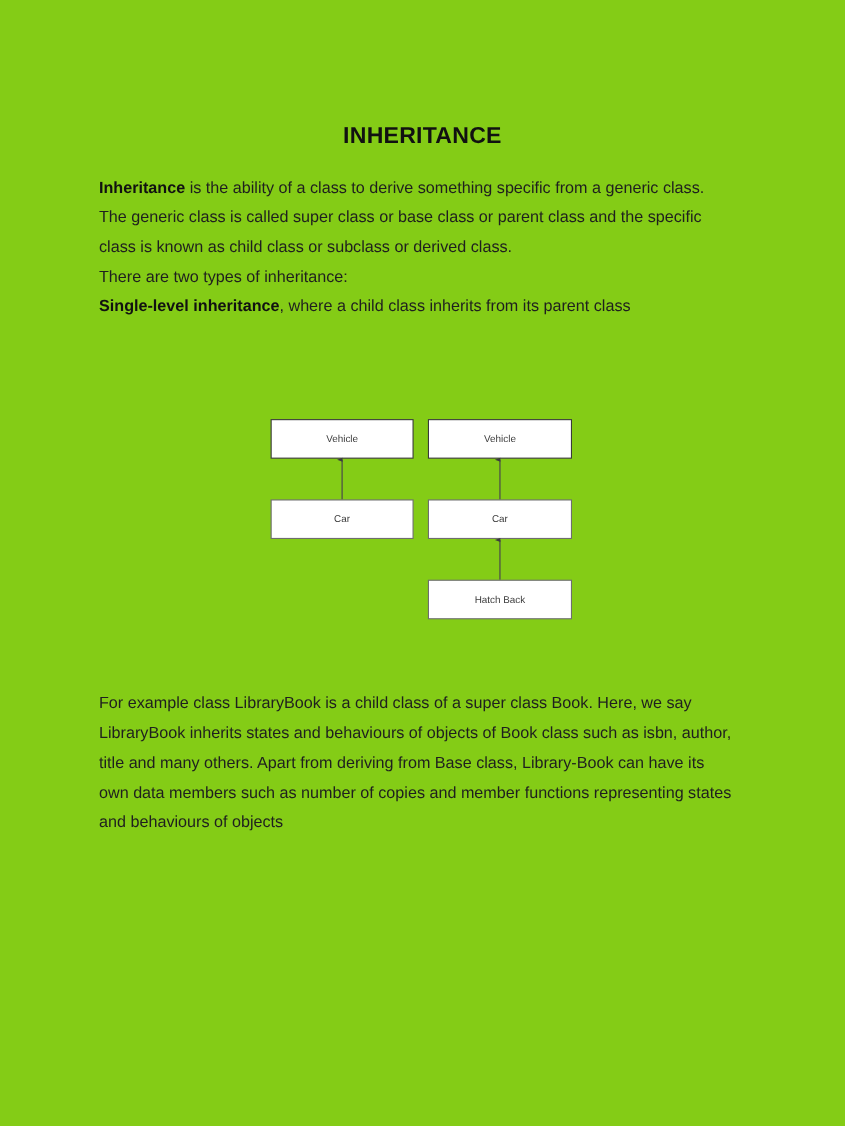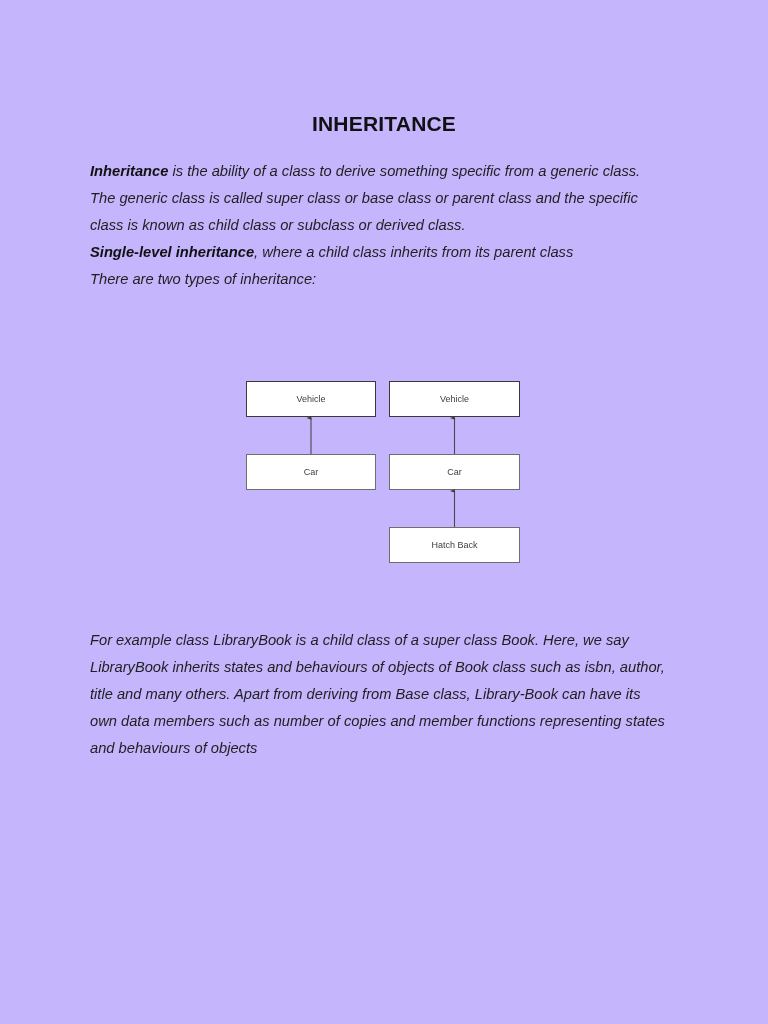--- a/index.html
+++ b/index.html
@@ -12,21 +12,21 @@
     height: 1024px;
     position: relative;
     font-family: "Liberation Sans", sans-serif;
     color: #1a1a1a;
     overflow: hidden;
   }
 
   .page {
     position: absolute;
     inset: 0;
-    background: #c4b5fd;
+    background: #84cc16;
   }
 
   
   .doc-title {
     position: absolute;
     left: 0;
     right: 0;
     top: 98px;
     text-align: center;
     font-size: 21px;
@@ -43,21 +43,20 @@
   }
   .block-top { top: 158px; }
   .block-bottom { top: 627px; }
 
   .para {
     font-size: 14.7px;
     line-height: 27px;
     color: #1f1f1f;
     margin: 0;
     text-align: left;
-    font-style: italic;
   }
   .para b {
     font-weight: 700;
     color: #111111;
   }
 
   
   .diagram {
     position: absolute;
     left: 240px;
@@ -94,22 +93,22 @@
 </style>
 </head>
 <body>
 
 <div class="page">
 
   <h1 class="doc-title">INHERITANCE</h1>
 
   <div class="body-block block-top">
     <p class="para"><b>Inheritance</b><span> is the ability of a class to derive something specific from a generic class. The generic class is called super class or base class or parent class and the specific class is known as child class or subclass or derived class.</span></p>
+    <p class="para"><span>There are two types of inheritance:</span></p>
     <p class="para"><b>Single-level inheritance</b><span>, where a child class inherits from its parent class</span></p>
-    <p class="para"><span>There are two types of inheritance:</span></p>
   </div>
 
   <div class="diagram">
     <svg width="292" height="210" viewBox="0 0 292 210" xmlns="http://www.w3.org/2000/svg">
       <defs>
         <marker id="uml-arrow" markerWidth="6" markerHeight="6" refX="3" refY="5.2" orient="auto" markerUnits="userSpaceOnUse">
           <path class="uml-arrow-head" d="M1.2,5.6 L3,0.6 L4.8,5.6 Z"></path>
         </marker>
       </defs>
 

